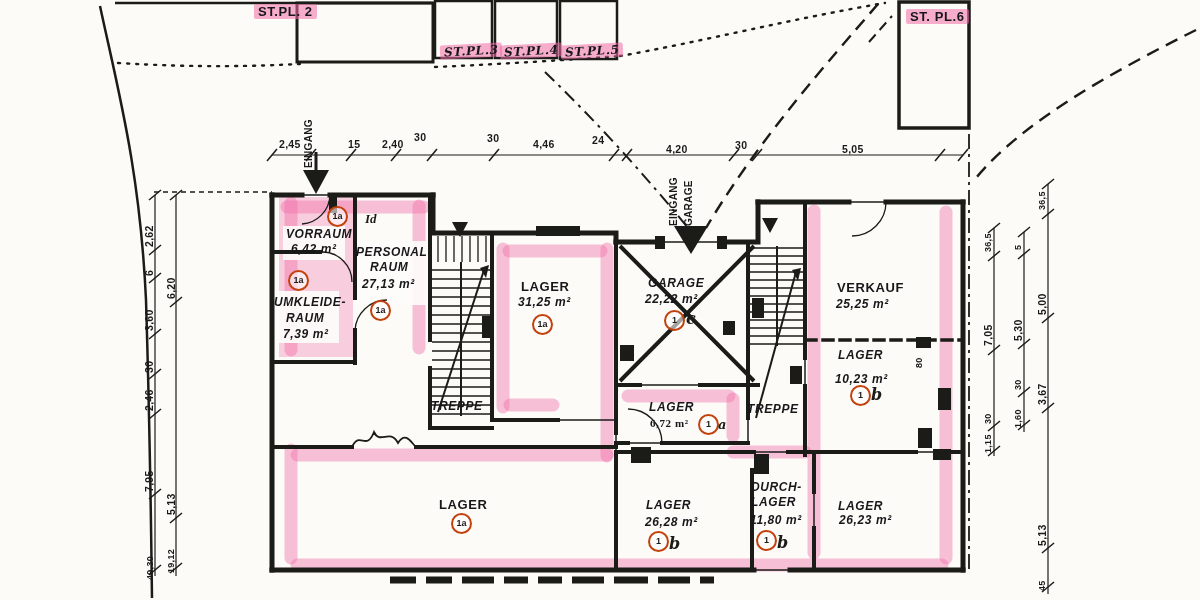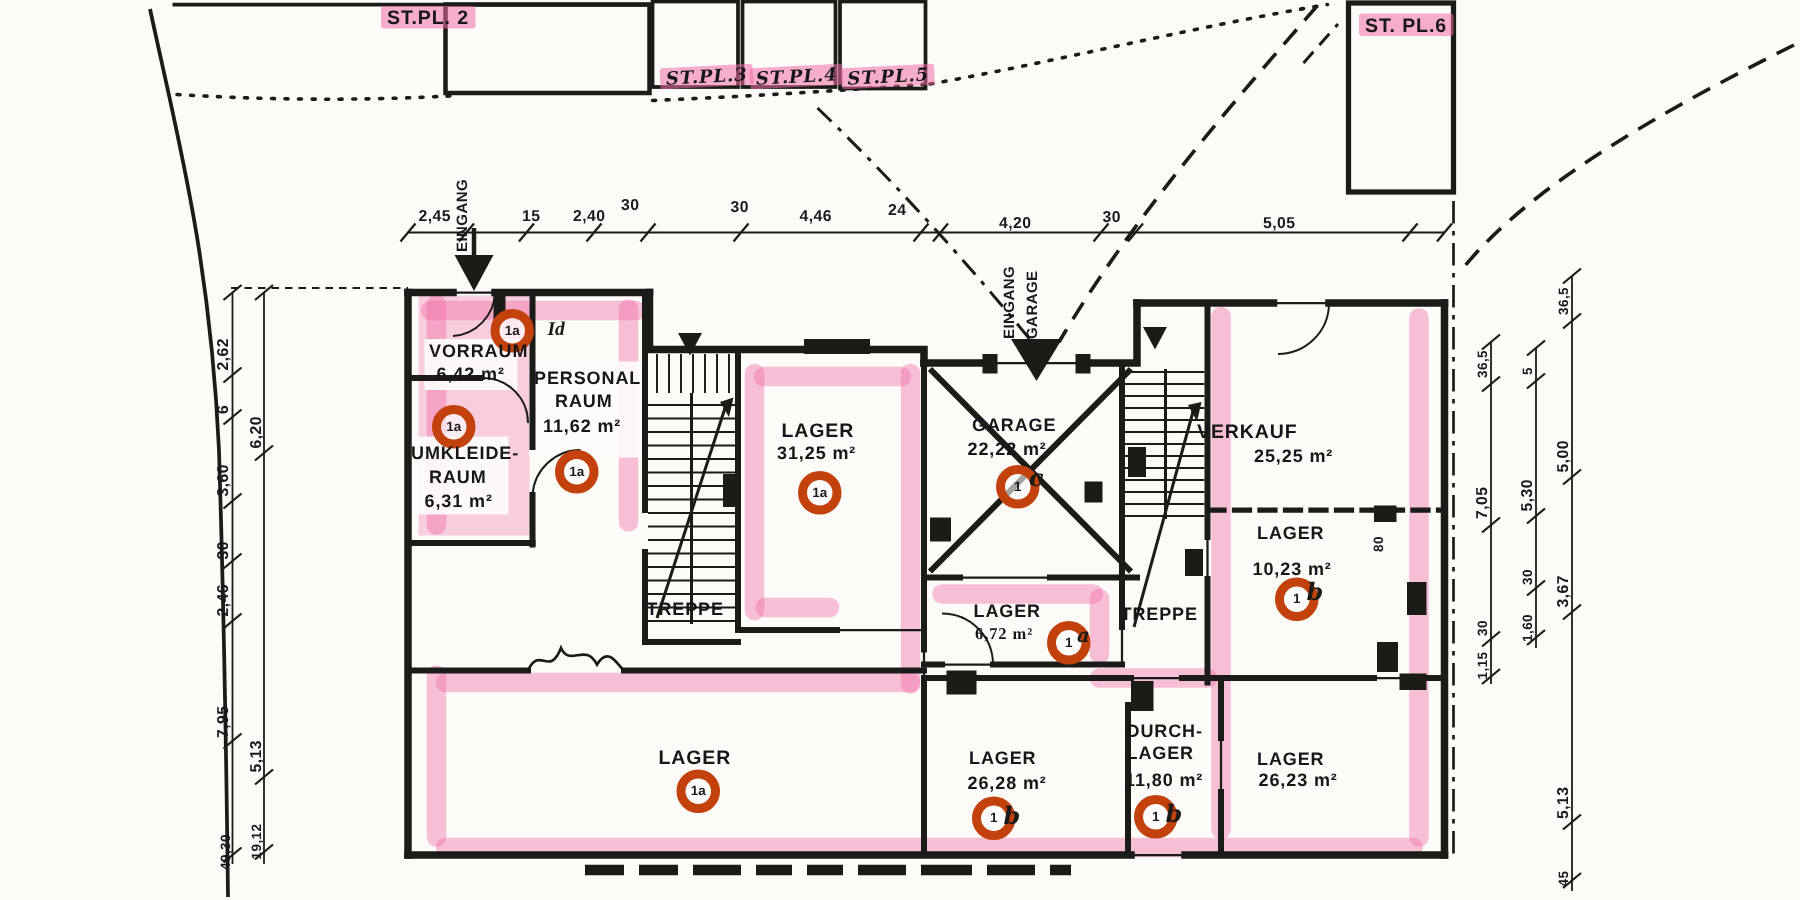--- a/index.html
+++ b/index.html
@@ -1,26 +1,26 @@
 <!DOCTYPE html>
 <html><head>
 <meta charset="utf-8">
 <style>
   html,body{margin:0;padding:0;background:#e8e6e1;}
   .stage{position:relative;width:1200px;height:600px;background:#fcfbf7;overflow:hidden;
          font-family:"Liberation Sans",sans-serif;color:#1b1b18;}
   svg.plan{position:absolute;left:0;top:0;}
   .lbl{position:absolute;font-weight:bold;letter-spacing:.6px;white-space:nowrap;color:#17171a;line-height:1;}
-  .fs13{font-size:13px;} .fs12{font-size:12px;} .fs11{font-size:11px;font-family:Liberation Serif, serif;}
+  .fs13{font-size:13px;} .fs12{font-size:12px;font-style:italic;} .fs11{font-size:11px;font-family:Liberation Serif, serif;}
   .dim{position:absolute;font-weight:bold;font-size:10.5px;letter-spacing:.3px;white-space:nowrap;color:#191919;line-height:1;}
   .dim.sm{font-size:9px;}
   .rot{transform:rotate(-90deg);transform-origin:0 0;}
   .hl{background:rgba(240,108,168,.55);padding:1px 4px;border-radius:2px;}
   .hand{font-family:"DejaVu Serif",serif;font-style:italic;font-weight:bold;transform:rotate(-3deg);}
-  .badge{position:absolute;width:17px;height:17px;border:6px solid #c2410c;border-radius:50%;
+  .badge{position:absolute;width:17px;height:17px;border:2px solid #c2410c;border-radius:50%;
          display:flex;align-items:center;justify-content:center;font-size:9px;font-weight:bold;line-height:1;background:rgba(255,255,255,.6);}
   .suffix{position:absolute;font-family:"DejaVu Serif",serif;font-style:italic;font-weight:bold;font-size:16px;line-height:1;}
   .note{position:absolute;font-family:Liberation Serif, serif;font-style:italic;font-weight:bold;font-size:13px;line-height:1;}
 </style>
 </head>
 <body>
 
 <div class="stage">
 
 <svg class="plan" width="1200" height="600" viewBox="0 0 1200 600">
@@ -231,42 +231,42 @@
 <div class="dim rot" style="left:669px;top:226px;font-size:10px">EINGANG</div>
 <div class="dim rot" style="left:684px;top:226px;font-size:10px">GARAGE</div>
 
 <span class="badge" style="left:327px;top:206px">1a</span>
 <div class="lbl fs12" style="left:286px;top:228px">VORRAUM</div>
 <div class="lbl fs12" style="left:291px;top:243px">6,42 m²</div>
 
 <div class="note" style="left:365px;top:212px">Id</div>
 <div class="lbl fs12" style="left:356px;top:246px">PERSONAL</div>
 <div class="lbl fs12" style="left:370px;top:261px">RAUM</div>
-<div class="lbl fs12" style="left:362px;top:278px">11,62 m²</div>
+<div class="lbl fs12" style="left:362px;top:278px">27,13 m²</div>
 <span class="badge" style="left:370px;top:300px">1a</span>
 
 <span class="badge" style="left:288px;top:270px">1a</span>
 <div class="lbl fs12" style="left:274px;top:296px">UMKLEIDE-</div>
 <div class="lbl fs12" style="left:286px;top:312px">RAUM</div>
-<div class="lbl fs12" style="left:283px;top:328px">6,31 m²</div>
+<div class="lbl fs12" style="left:283px;top:328px">7,39 m²</div>
 
 <div class="lbl fs13" style="left:521px;top:280px">LAGER</div>
 <div class="lbl fs12" style="left:518px;top:296px">31,25 m²</div>
 <span class="badge" style="left:532px;top:314px">1a</span>
 
 <div class="lbl fs12" style="left:431px;top:400px">TREPPE</div>
 
 <div class="lbl fs12" style="left:648px;top:277px">GARAGE</div>
 <div class="lbl fs12" style="left:645px;top:293px">22,22 m²</div>
 <span class="badge" style="left:664px;top:310px">1</span>
 <span class="suffix" style="left:686px;top:311px">c</span>
 
 <div class="lbl fs12" style="left:747px;top:403px">TREPPE</div>
 
-<div class="lbl fs13" style="left:798px;top:281px">VERKAUF</div>
+<div class="lbl fs13" style="left:837px;top:281px">VERKAUF</div>
 <div class="lbl fs12" style="left:836px;top:298px">25,25 m²</div>
 
 <div class="lbl fs12" style="left:838px;top:349px">LAGER</div>
 <div class="lbl fs12" style="left:835px;top:373px">10,23 m²</div>
 <span class="badge" style="left:850px;top:385px">1</span>
 <span class="suffix" style="left:871px;top:387px">b</span>
 
 <div class="lbl fs12" style="left:649px;top:401px">LAGER</div>
 <div class="lbl fs11" style="left:650px;top:418px">6,72 m²</div>
 <span class="badge" style="left:698px;top:414px">1</span>

